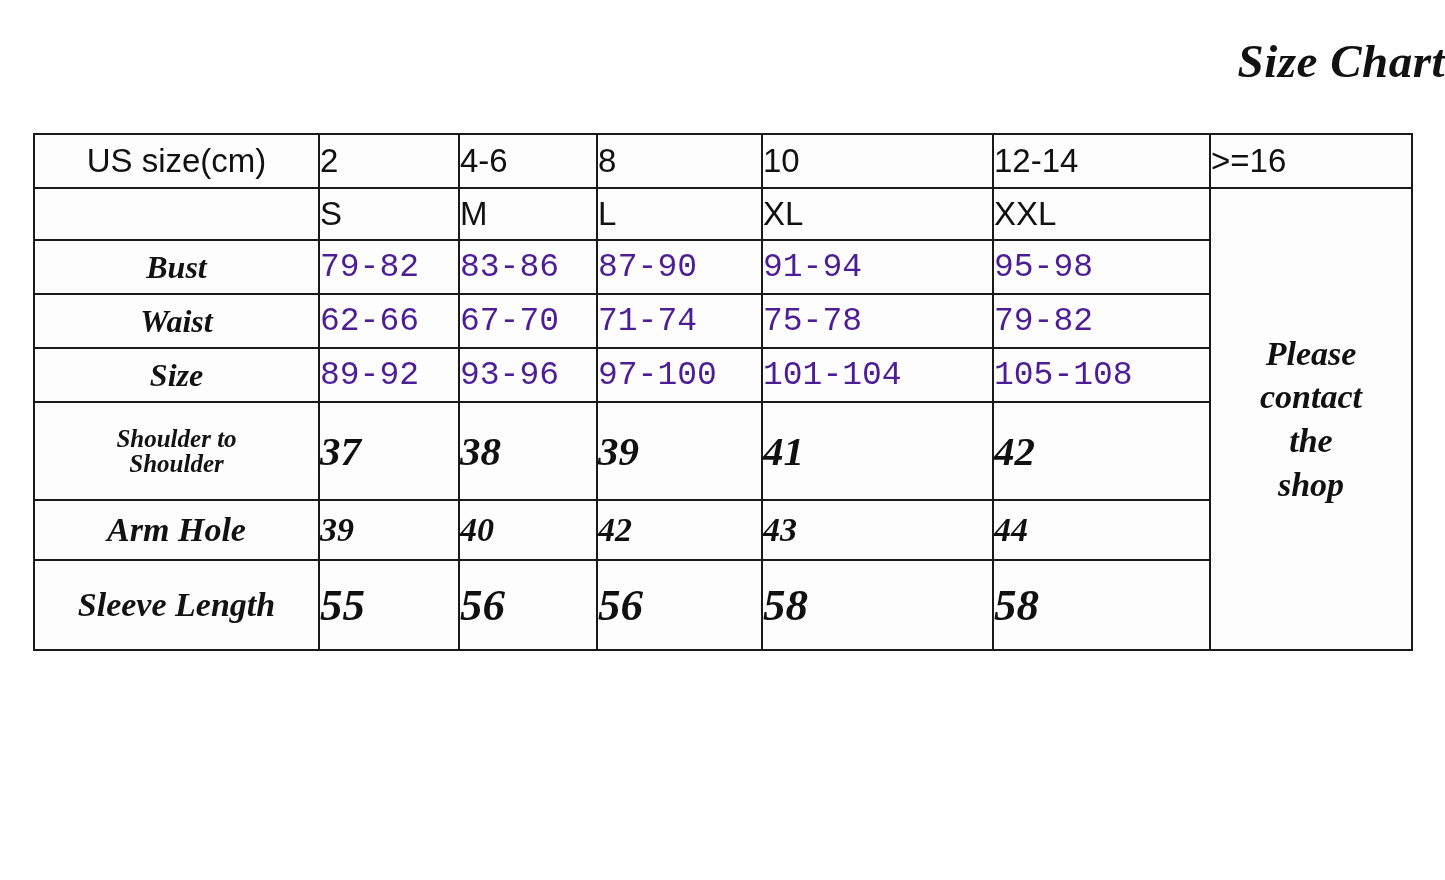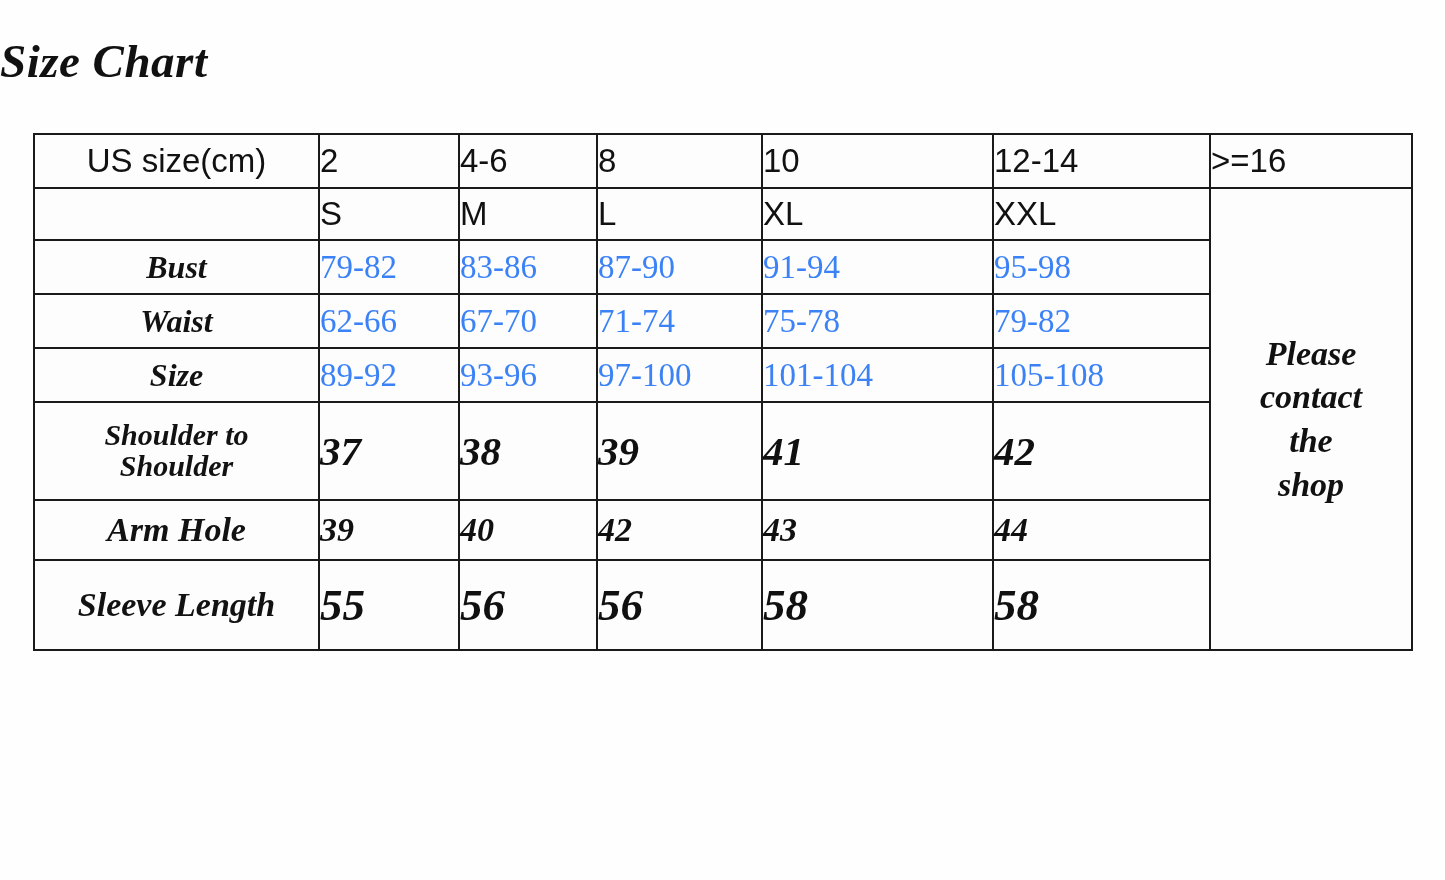--- a/index.html
+++ b/index.html
@@ -18,21 +18,21 @@
     position: relative;
     width: 1445px;
     height: 880px;
     background: #fefefe;
   }
   .chart-title {
     position: absolute;
     top: 34px;
     left: 0;
     width: 1445px;
-    text-align: left;
+    text-align: right;
     font-family: "Liberation Serif", serif;
     font-weight: bold;
     font-style: italic;
     font-size: 47px;
     letter-spacing: 0.5px;
     color: #111111;
   }
   .table-wrap {
     position: absolute;
     left: 33px;
@@ -81,34 +81,34 @@
     font-family: "Liberation Serif", serif;
     font-style: italic;
     font-weight: bold;
     font-size: 32px;
     text-align: center;
     color: #121212;
     padding: 2px 4px;
     line-height: 1.02;
   }
   .meas-label.small {
-    font-size: 30px;
+    font-size: 25px;
   }
   .meas-label.big {
     font-size: 34px;
   }
 
   
   .val-range {
-    font-family: Liberation Serif, serif;
+    font-family: Liberation Mono, monospace;
     font-size: 33px;
     text-align: left;
     padding: 1px 0 3px 10px;
     height: 52px;
-    color: #3b82f6;
+    color: #4c1d95;
   }
 
   
   .val-num {
     font-family: "Liberation Serif", serif;
     font-style: italic;
     font-weight: bold;
     text-align: left;
     color: #101010;
   }

